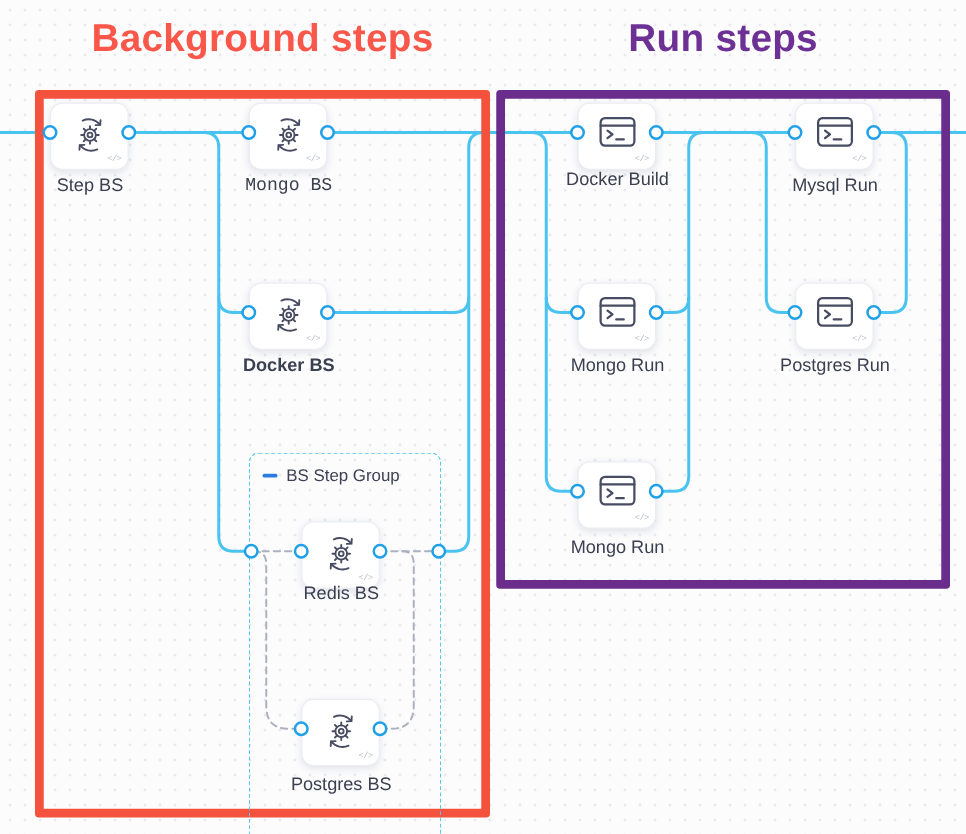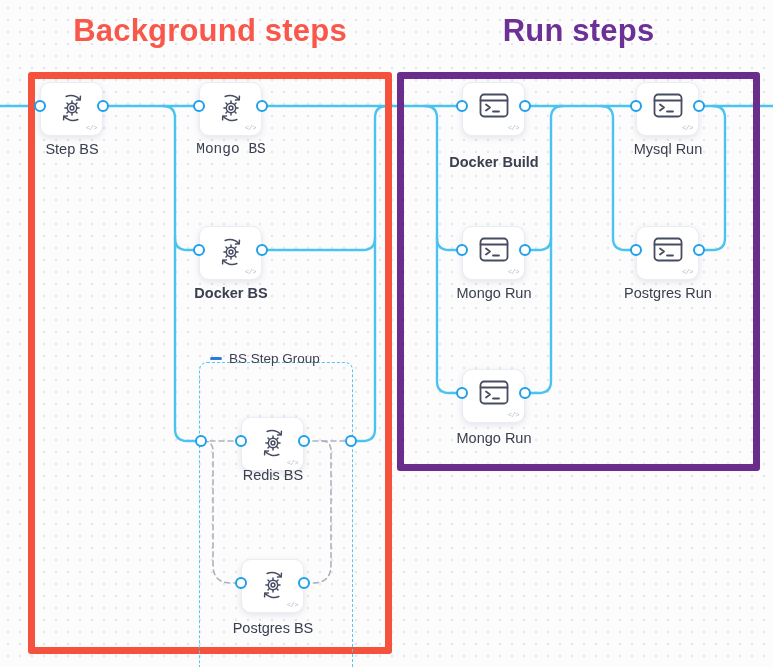--- a/index.html
+++ b/index.html
@@ -11,21 +11,21 @@
   .title{position:absolute;top:13px;font-size:31px;font-weight:bold;text-align:center;letter-spacing:.2px;}
   .title.bg{left:28px;width:364px;color:#fa574b;}
   .title.run{left:397px;width:363px;color:#6d3196;}
   .annobox{position:absolute;box-sizing:border-box;border-radius:3px;z-index:2;}
   .annobox.red{left:28px;top:72px;width:364px;height:582px;border:7px solid #f5523e;}
   .annobox.purple{left:397px;top:72px;width:363px;height:399px;border:7px solid #6a2d8c;}
   .grouprect{
     position:absolute;left:199px;top:362px;width:154px;height:318px;
     border:1.5px dashed #54c6f2;border-radius:8px;box-sizing:border-box;z-index:3;
   }
-  .groupheader{position:absolute;left:210px;top:351px;z-index:4;display:flex;align-items:center;gap:7px;justify-content:center;}
+  .groupheader{position:absolute;left:210px;top:373px;z-index:4;display:flex;align-items:center;gap:7px;justify-content:center;}
   .collapse-bar{width:12px;height:3px;border-radius:2px;background:#2b7ce0;}
   .groupheader .glabel{font-size:13.5px;color:#3d4152;}
   svg.wires{position:absolute;left:0;top:0;z-index:1;}
   .wire{fill:none;stroke:#49c3f0;stroke-width:2.4;stroke-linecap:round;}
   .wire.dashed{stroke:#acb1bf;stroke-width:1.6;stroke-dasharray:5 4;}
   .card{
     position:absolute;width:63px;height:54px;background:#fff;border:1px solid #ecedf3;
     border-radius:10px;box-sizing:border-box;z-index:4;
     box-shadow:0 2px 6px rgba(60,70,110,.13);
   }
@@ -259,19 +259,19 @@
   <div class="port" style="left:630px;top:244px;"></div>
   <div class="port" style="left:693px;top:244px;"></div>
   <div class="port" style="left:456px;top:387px;"></div>
   <div class="port" style="left:519px;top:387px;"></div>
 
   <div class="nlabel" style="left:72px;top:141px;">Step BS</div>
   <div class="nlabel" style="left:231px;top:141px;font-family:Liberation Mono, monospace;">Mongo BS</div>
   <div class="nlabel" style="left:231px;top:285px;font-weight:bold;">Docker BS</div>
   <div class="nlabel" style="left:273px;top:467px;">Redis BS</div>
   <div class="nlabel" style="left:273px;top:620px;">Postgres BS</div>
-  <div class="nlabel" style="left:494px;top:154px;font-weight:bold;">Docker Build</div>
+  <div class="nlabel" style="left:494px;top:136px;">Docker Build</div>
   <div class="nlabel" style="left:668px;top:141px;">Mysql Run</div>
   <div class="nlabel" style="left:494px;top:285px;">Mongo Run</div>
   <div class="nlabel" style="left:668px;top:285px;">Postgres Run</div>
   <div class="nlabel" style="left:494px;top:430px;">Mongo Run</div>
 
 </div>
 
 </body></html>

